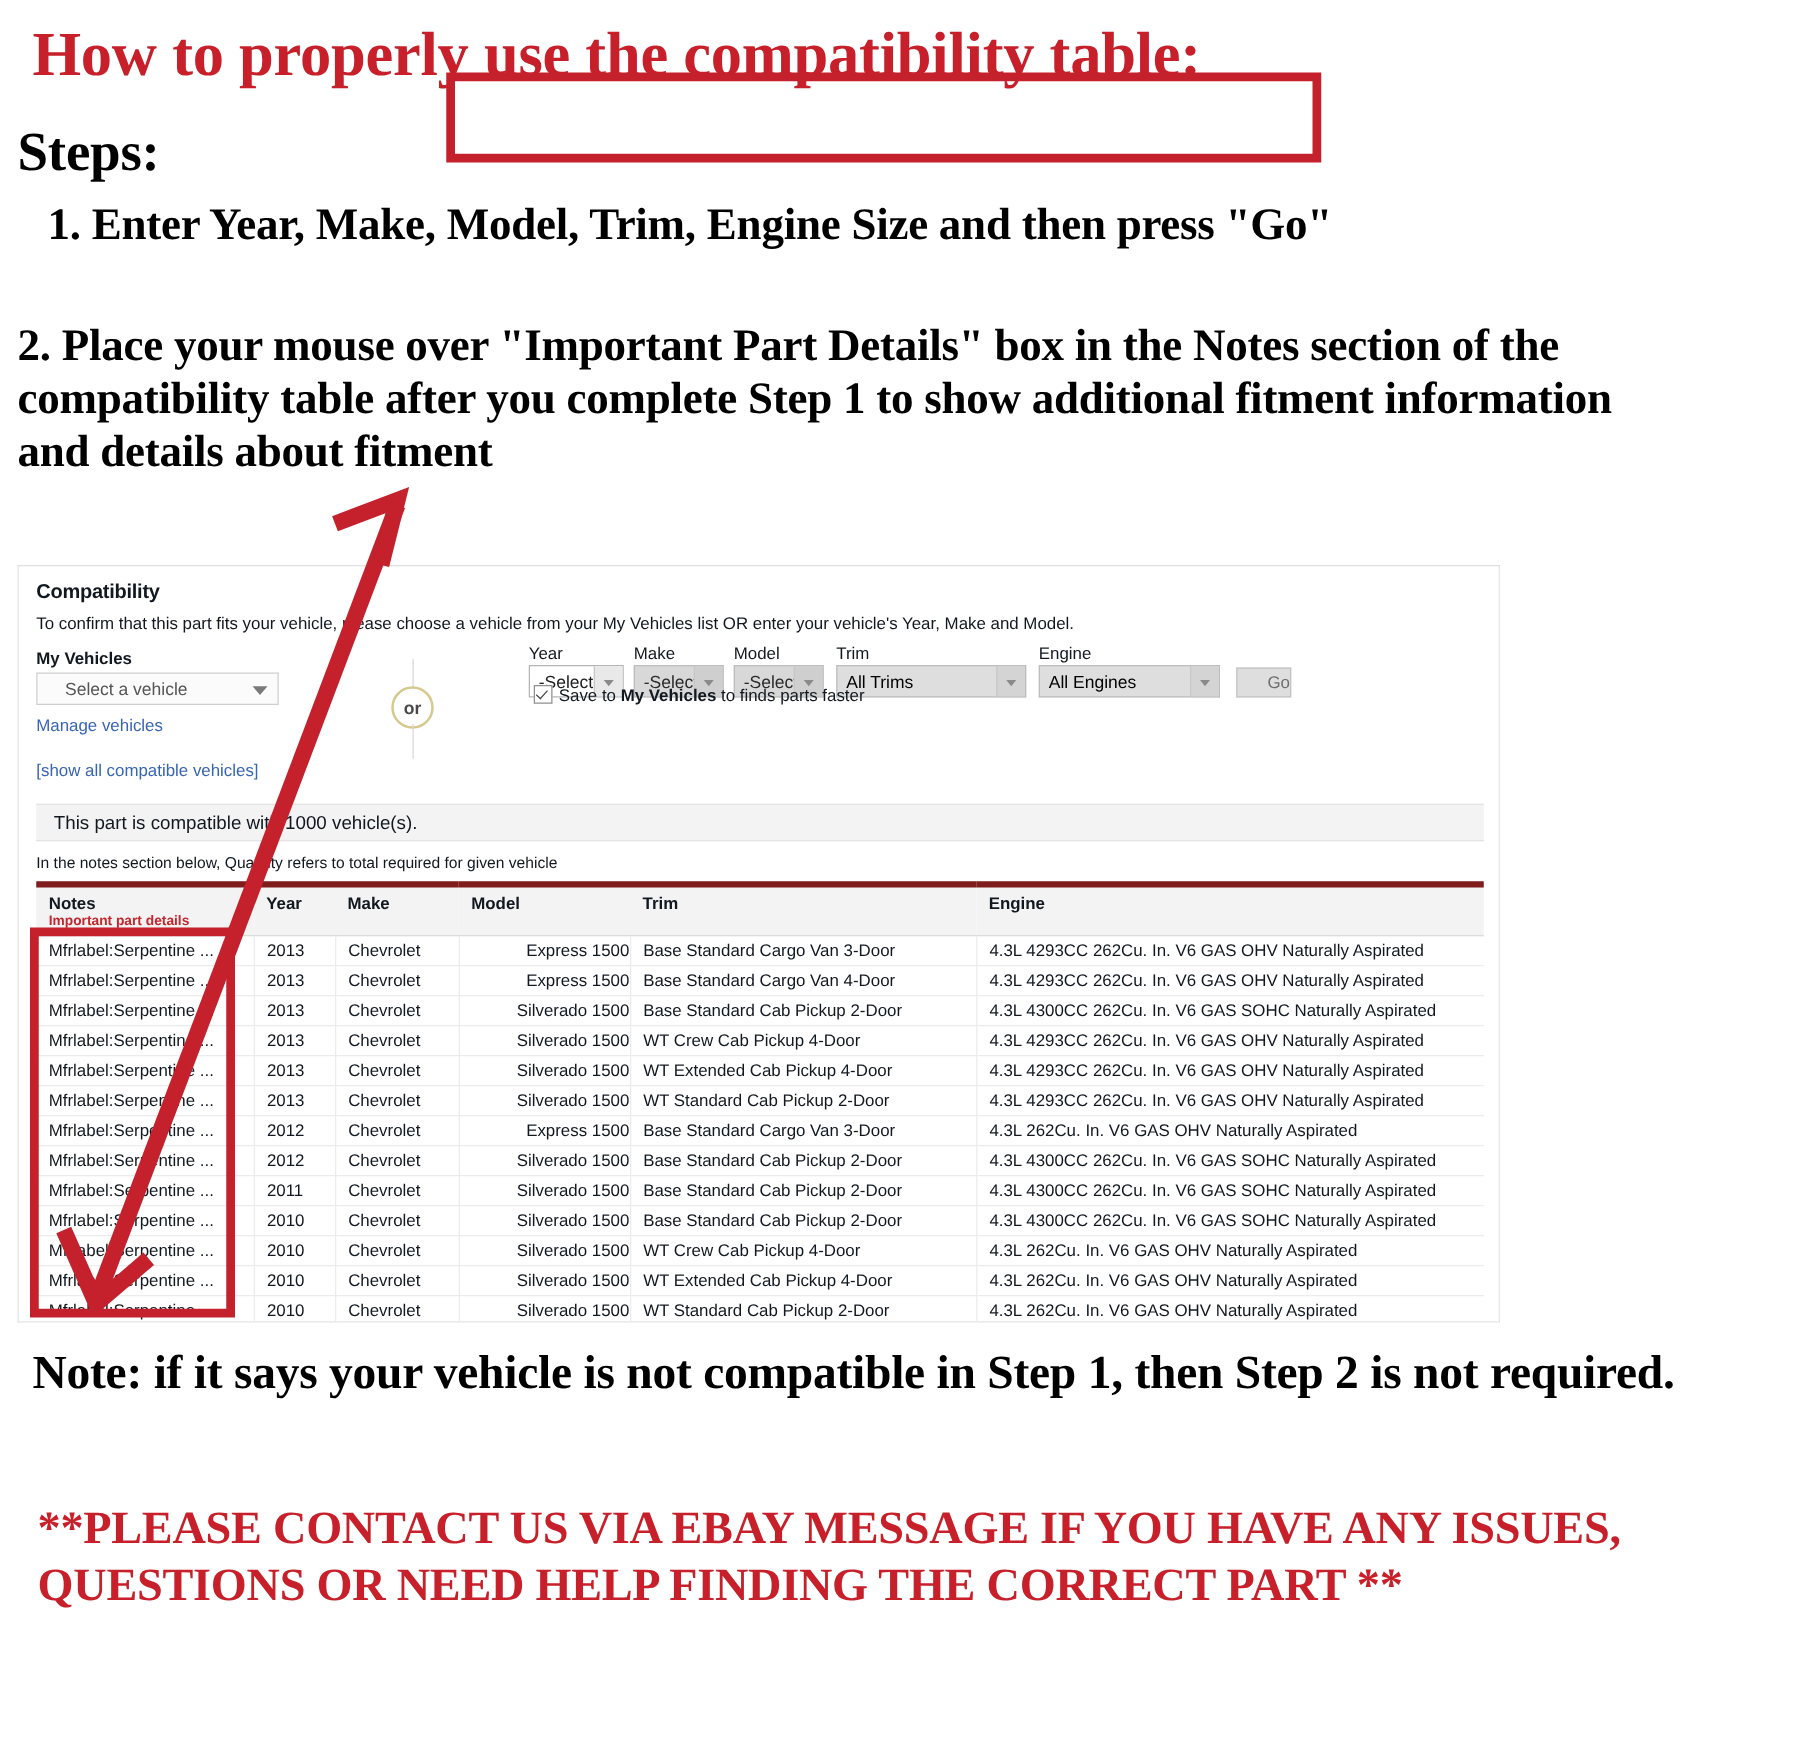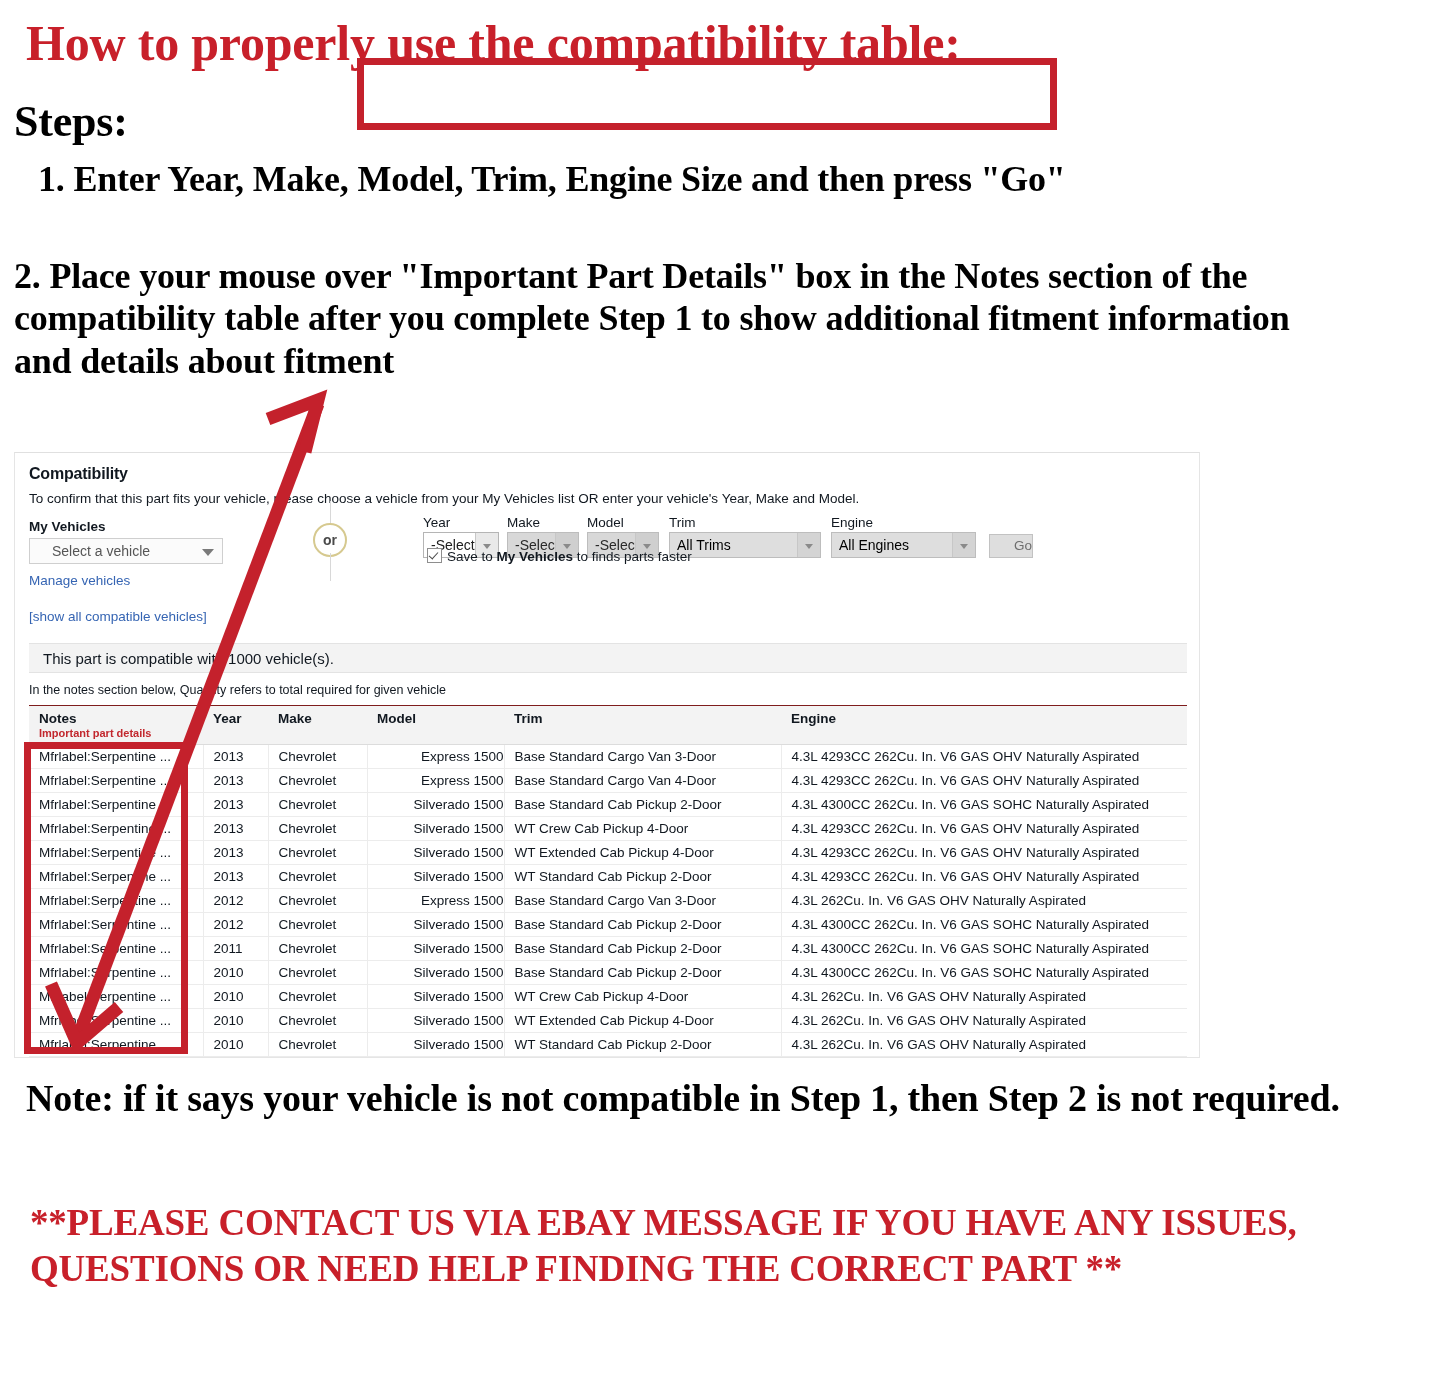--- a/index.html
+++ b/index.html
@@ -65,21 +65,21 @@
     border-left:6px solid transparent;border-right:6px solid transparent;
     border-top:7px solid #7a7a7a;
   }
   .link{
     position:absolute;font-size:13.5px;color:#3665b3;text-decoration:none;cursor:pointer;
   }
   #manage-vehicles{left:14px;top:120px;}
   #show-all{left:14px;top:156px;color:#3665b3;}
 
   
-  #or-wrap{position:absolute;left:288px;top:48px;width:56px;height:80px;}
+  #or-wrap{position:absolute;left:288px;top:74px;width:56px;height:80px;}
   #or-line-top{position:absolute;left:27px;top:0;width:1px;height:28px;background:#d8d8d8;}
   #or-line-bot{position:absolute;left:27px;top:52px;width:1px;height:28px;background:#d8d8d8;}
   #or-circle{
     position:absolute;left:10px;top:22px;width:34px;height:34px;border-radius:50%;
     border:2px solid #d6c98f;background:#fff;box-sizing:border-box;
     font-size:14px;font-weight:bold;color:#4a4a4a;text-align:center;line-height:30px;
   }
 
   
   #form-highlight{
@@ -137,21 +137,21 @@
   }
   #qty-note{position:absolute;left:14px;top:230px;font-size:12.5px;color:#111820;}
 
   
   #fit-table{
     position:absolute;left:14px;top:252px;width:1158px;
     border-collapse:collapse;table-layout:fixed;
   }
   #fit-table th{
     background:#f3f3f3;text-align:left;font-size:13.5px;font-weight:bold;color:#111820;
-    padding:5px 0 5px 10px;border-bottom:1px solid #dcdcdc;border-top:1px solid #7f1d1d;
+    padding:5px 0 5px 10px;border-bottom:1px solid #dcdcdc;border-top:5px solid #7f1d1d;
     vertical-align:top;
   }
   #fit-table th .sub{
     display:block;font-size:11px;font-weight:bold;color:#c2272d;margin-top:1px;
   }
   #fit-table td{
     font-size:13.5px;color:#111820;padding:4px 0 4px 10px;
     border-bottom:1px solid #ececec;border-right:1px solid #ececec;
     white-space:nowrap;overflow:hidden;text-overflow:ellipsis;
   }

